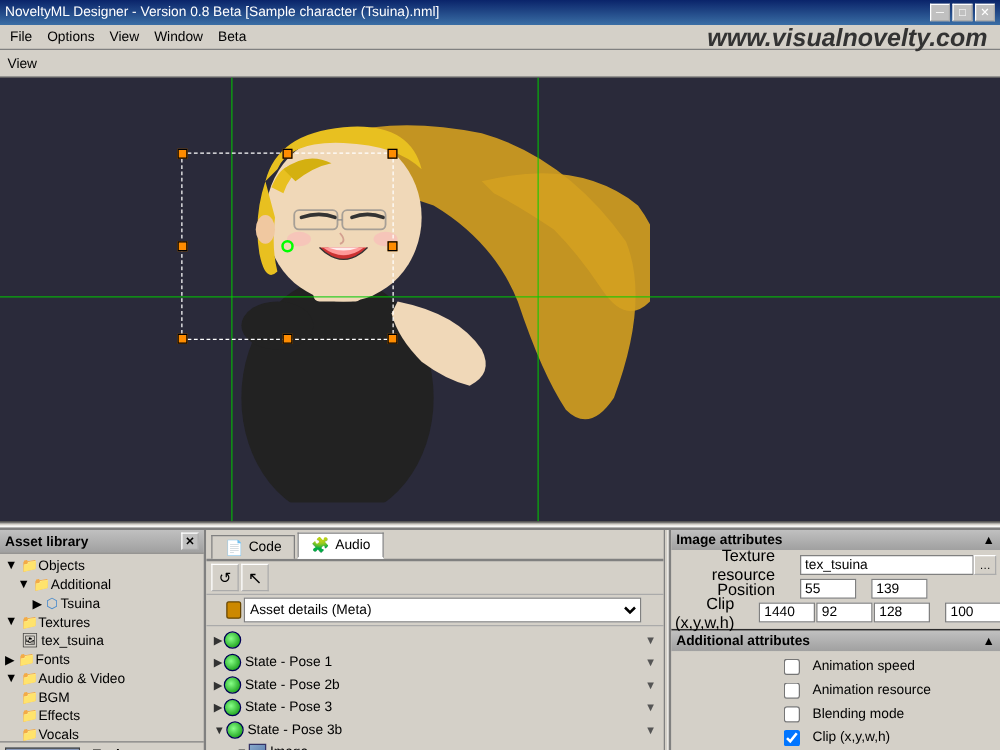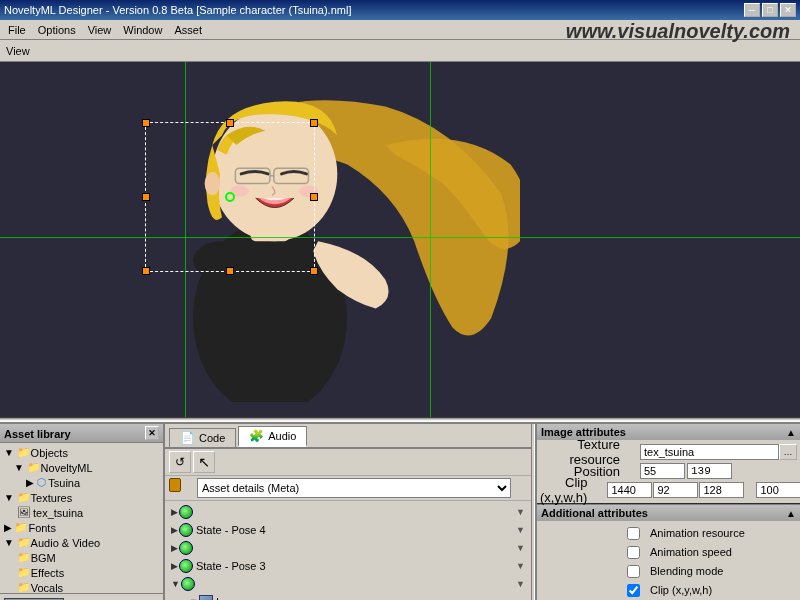--- a/index.html
+++ b/index.html
@@ -219,24 +219,24 @@
       background: #d4d0c8;
       border: 1px outset #fff;
       display: flex; align-items: center; justify-content: center;
       cursor: pointer;
       font-size: 12px;
     }
 
     
     #asset-details-bar {
       display: flex;
-      align-items: flex-start;
-      padding: 2px 4px;
+      align-items: center;
+      padding: 2px 16px;
       border-bottom: 1px solid #aaa;
-      gap: 16px;
+      gap: 2px;
     }
     #asset-details-select {
       flex: 1;
       height: 20px;
       font-size: 11px;
       background: white;
       border: 1px solid #808080;
     }
 
     
@@ -404,21 +404,21 @@
     <div class="title-btn">□</div>
     <div class="title-btn">✕</div>
   </div>
 </div>
 
 <div id="menubar">
   <span class="menu-item">File</span>
   <span class="menu-item">Options</span>
   <span class="menu-item">View</span>
   <span class="menu-item">Window</span>
-  <span class="menu-item">Asset</span>
+  <span class="menu-item">Beta</span>
 </div>
 
 <div id="logo-bar">
   <span style="color:#333; font-size:20px; font-style:italic;">www.visualnovelty.com</span>
 </div>
 
 <div id="toolbar">
   <span style="font-size:11px; padding: 0 4px;">View</span>
 </div>
 
@@ -499,21 +499,21 @@
       <div id="asset-tree">
 
         <div class="tree-item">
           <span class="tree-icon">▼</span>
           <span class="tree-folder">📁</span>
           <span>Objects</span>
         </div>
         <div class="tree-item tree-indent-1">
           <span class="tree-icon">▼</span>
           <span class="tree-folder">📁</span>
-          <span>NoveltyML</span>
+          <span>Additional</span>
         </div>
         <div class="tree-item tree-indent-2">
           <span class="tree-icon">▶</span>
           <span style="color:#4488cc">⬡</span>
           <span style="padding-left:2px">Tsuina</span>
         </div>
 
         <div class="tree-item">
           <span class="tree-icon">▼</span>
           <span class="tree-folder">📁</span>
@@ -603,40 +603,42 @@
 
         <div class="tree-row" style="padding-left:4px;">
           <span class="expand-arrow">▶</span>
           <span style="width:14px;height:14px;background:radial-gradient(circle at 40% 40%,#88ff88,#008800);border-radius:50%;border:1px solid #005;flex-shrink:0;margin-right:3px;display:inline-block;"></span>
           <span class="row-arrow">▼</span>
         </div>
 
         <div class="tree-row" style="padding-left:4px;">
           <span class="expand-arrow">▶</span>
           <span style="width:14px;height:14px;background:radial-gradient(circle at 40% 40%,#88ff88,#008800);border-radius:50%;border:1px solid #005;flex-shrink:0;margin-right:3px;display:inline-block;"></span>
-          <span class="tree-label">State - Pose 4</span>
+          <span class="tree-label">State - Pose 1</span>
           <span class="row-arrow">▼</span>
         </div>
 
         <div class="tree-row" style="padding-left:4px;">
           <span class="expand-arrow">▶</span>
           <span style="width:14px;height:14px;background:radial-gradient(circle at 40% 40%,#88ff88,#008800);border-radius:50%;border:1px solid #005;flex-shrink:0;margin-right:3px;display:inline-block;"></span>
+          <span class="tree-label">State - Pose 2b</span>
           <span class="row-arrow">▼</span>
         </div>
 
         <div class="tree-row" style="padding-left:4px;">
           <span class="expand-arrow">▶</span>
           <span style="width:14px;height:14px;background:radial-gradient(circle at 40% 40%,#88ff88,#008800);border-radius:50%;border:1px solid #005;flex-shrink:0;margin-right:3px;display:inline-block;"></span>
           <span class="tree-label">State - Pose 3</span>
           <span class="row-arrow">▼</span>
         </div>
 
         <div class="tree-row" style="padding-left:4px;">
           <span class="collapse-arrow">▼</span>
           <span style="width:14px;height:14px;background:radial-gradient(circle at 40% 40%,#88ff88,#008800);border-radius:50%;border:1px solid #005;flex-shrink:0;margin-right:3px;display:inline-block;"></span>
+          <span class="tree-label">State - Pose 3b</span>
           <span class="row-arrow">▼</span>
         </div>
 
         <div style="padding-left:18px; position:relative;">
           <div class="tree-row" style="padding-left:4px;">
             <span class="collapse-arrow">▼</span>
             <span style="width:14px;height:14px;background:linear-gradient(135deg,#88aacc,#5577aa);border:1px solid #336;flex-shrink:0;margin-right:3px;display:inline-block;"></span>
             <span class="tree-label">Image</span>
           </div>
 
@@ -659,21 +661,21 @@
 
           <div class="attr-row">
             <span class="attr-label">Texture resource</span>
             <input type="text" class="attr-value" style="width: 100px;" value="tex_tsuina">
             <div class="attr-browse">…</div>
           </div>
 
           <div class="attr-row">
             <span class="attr-label">Position</span>
             <input type="text" class="attr-value-sm" value="55" style="">
-            <input type="text" class="attr-value-sm" style="margin-left: 2px; font-family: Liberation Mono, monospace;" value="139">
+            <input type="text" class="attr-value-sm" style="margin-left: 12px;" value="139">
           </div>
 
           <div class="attr-row">
             <span class="attr-label">Clip (x,y,w,h)</span>
             <input type="text" class="attr-value-sm" value="1440" style="">
             <input type="text" class="attr-value-sm" style="margin-left: 1px;" value="92">
             <input type="text" class="attr-value-sm" style="margin-left: 1px;" value="128">
             <input type="text" class="attr-value-sm" style="margin-left: 12px;" value="100">
           </div>
         </div>
@@ -683,28 +685,28 @@
         <div class="panel-header">
           <span>Additional attributes</span>
           <span style="font-size:10px;">▲</span>
         </div>
         <div class="panel-content">
 
           <div class="checkbox-row">
             <div class="checkbox-label-col">
               <input type="checkbox" class="attr-checkbox" style="">
             </div>
-            <span class="attr-checkbox-label">Animation resource</span>
+            <span class="attr-checkbox-label">Animation speed</span>
           </div>
 
           <div class="checkbox-row">
             <div class="checkbox-label-col">
               <input type="checkbox" class="attr-checkbox" style="">
             </div>
-            <span class="attr-checkbox-label">Animation speed</span>
+            <span class="attr-checkbox-label">Animation resource</span>
           </div>
 
           <div class="checkbox-row">
             <div class="checkbox-label-col">
               <input type="checkbox" class="attr-checkbox" style="">
             </div>
             <span class="attr-checkbox-label">Blending mode</span>
           </div>
 
           <div class="checkbox-row">

